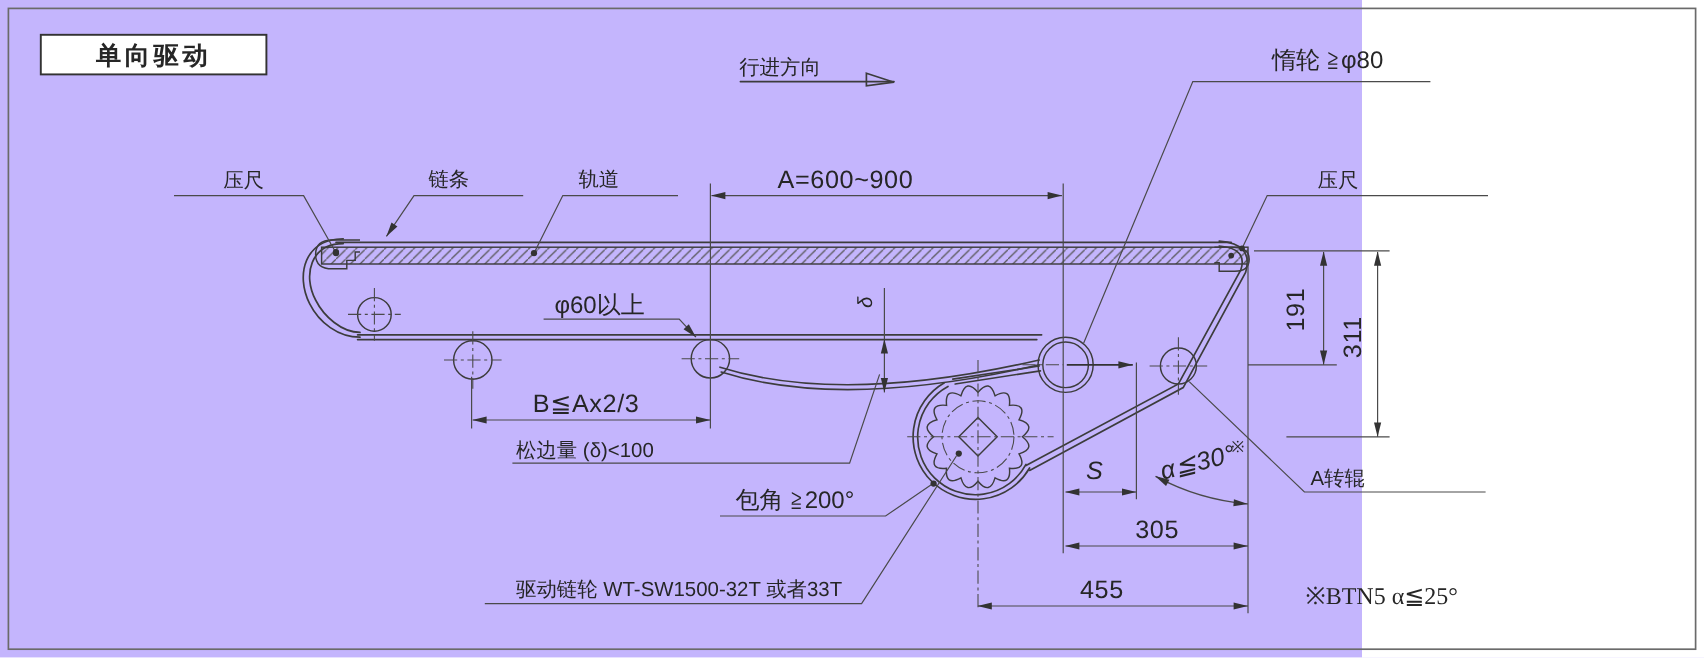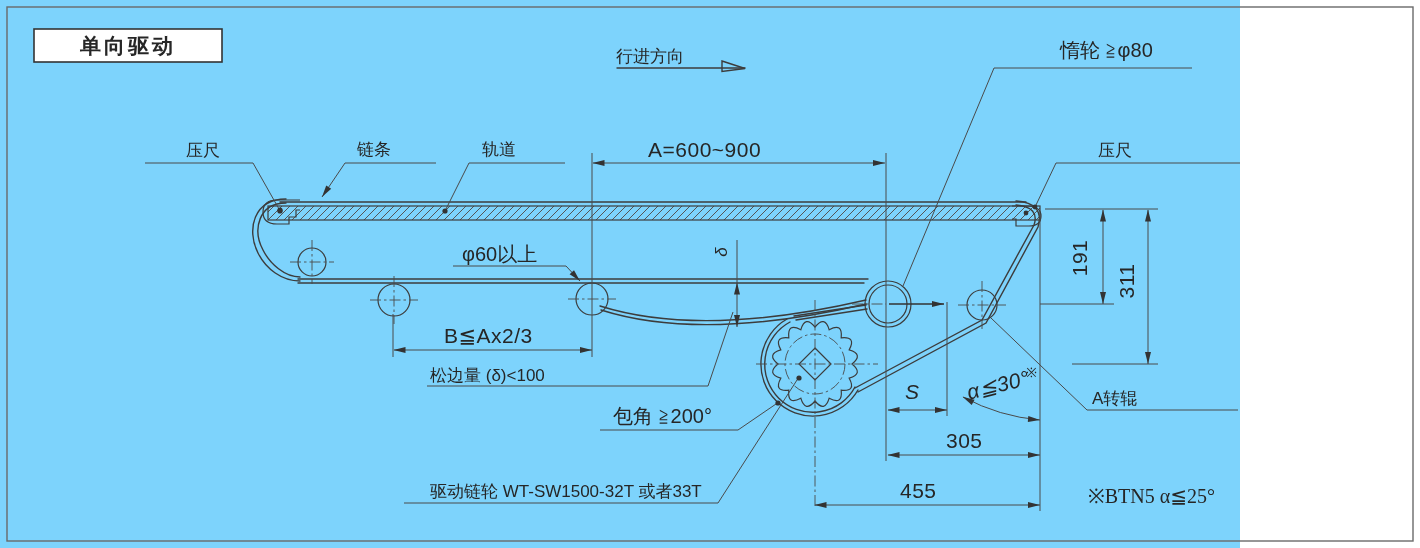--- a/index.html
+++ b/index.html
@@ -1,16 +1,16 @@
 <!DOCTYPE html>
 <html><head>
 <meta charset="utf-8">
 <style>
   html,body{margin:0;padding:0;background:#fff;}
-  .stage{position:relative;width:1240px;height:548px;background:#7dd3fc;font-family:"Liberation Sans",sans-serif;}
+  .stage{position:relative;width:1135px;height:548px;background:#c4b5fd;font-family:"Liberation Sans",sans-serif;}
   svg{position:absolute;left:0;top:0;}
   .lnM{stroke:#3c3c3c;stroke-width:1.4;fill:none;stroke-linecap:round;}
   .lnR{stroke:#3c3c3c;stroke-width:1.2;fill:none;}
   .lnT{stroke:#4a4a4a;stroke-width:1;fill:none;}
   .cl{stroke:#4a4a4a;stroke-width:0.9;fill:none;stroke-dasharray:11 3 2.5 3;}
   .dot{fill:#333;stroke:none;}
   text{fill:#262626;}
   .zh{font-size:17px;}
   .zhBig{font-size:20px;}
   .dim{font-size:21px;letter-spacing:0.5px;}

